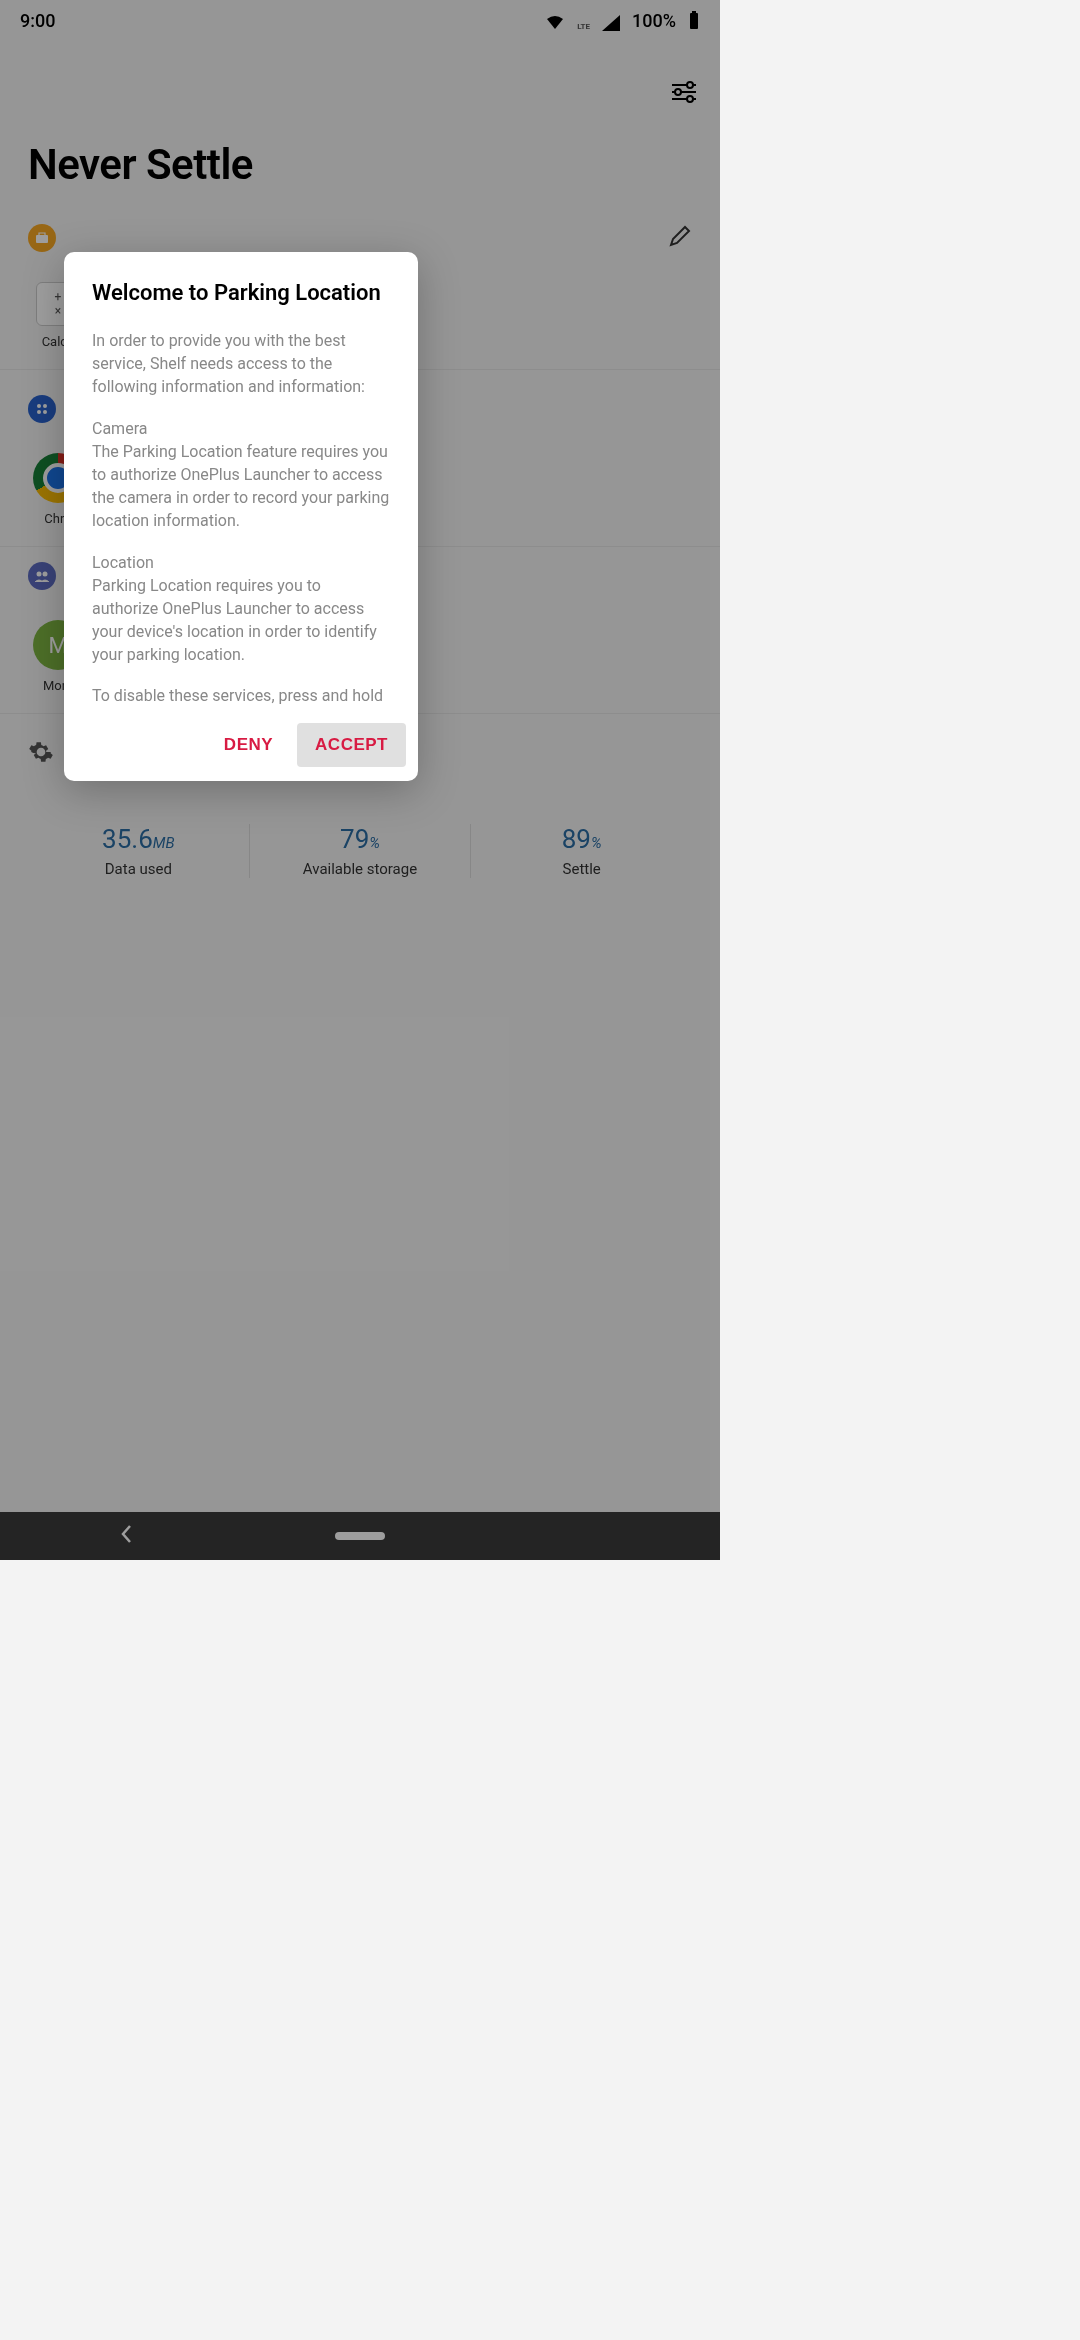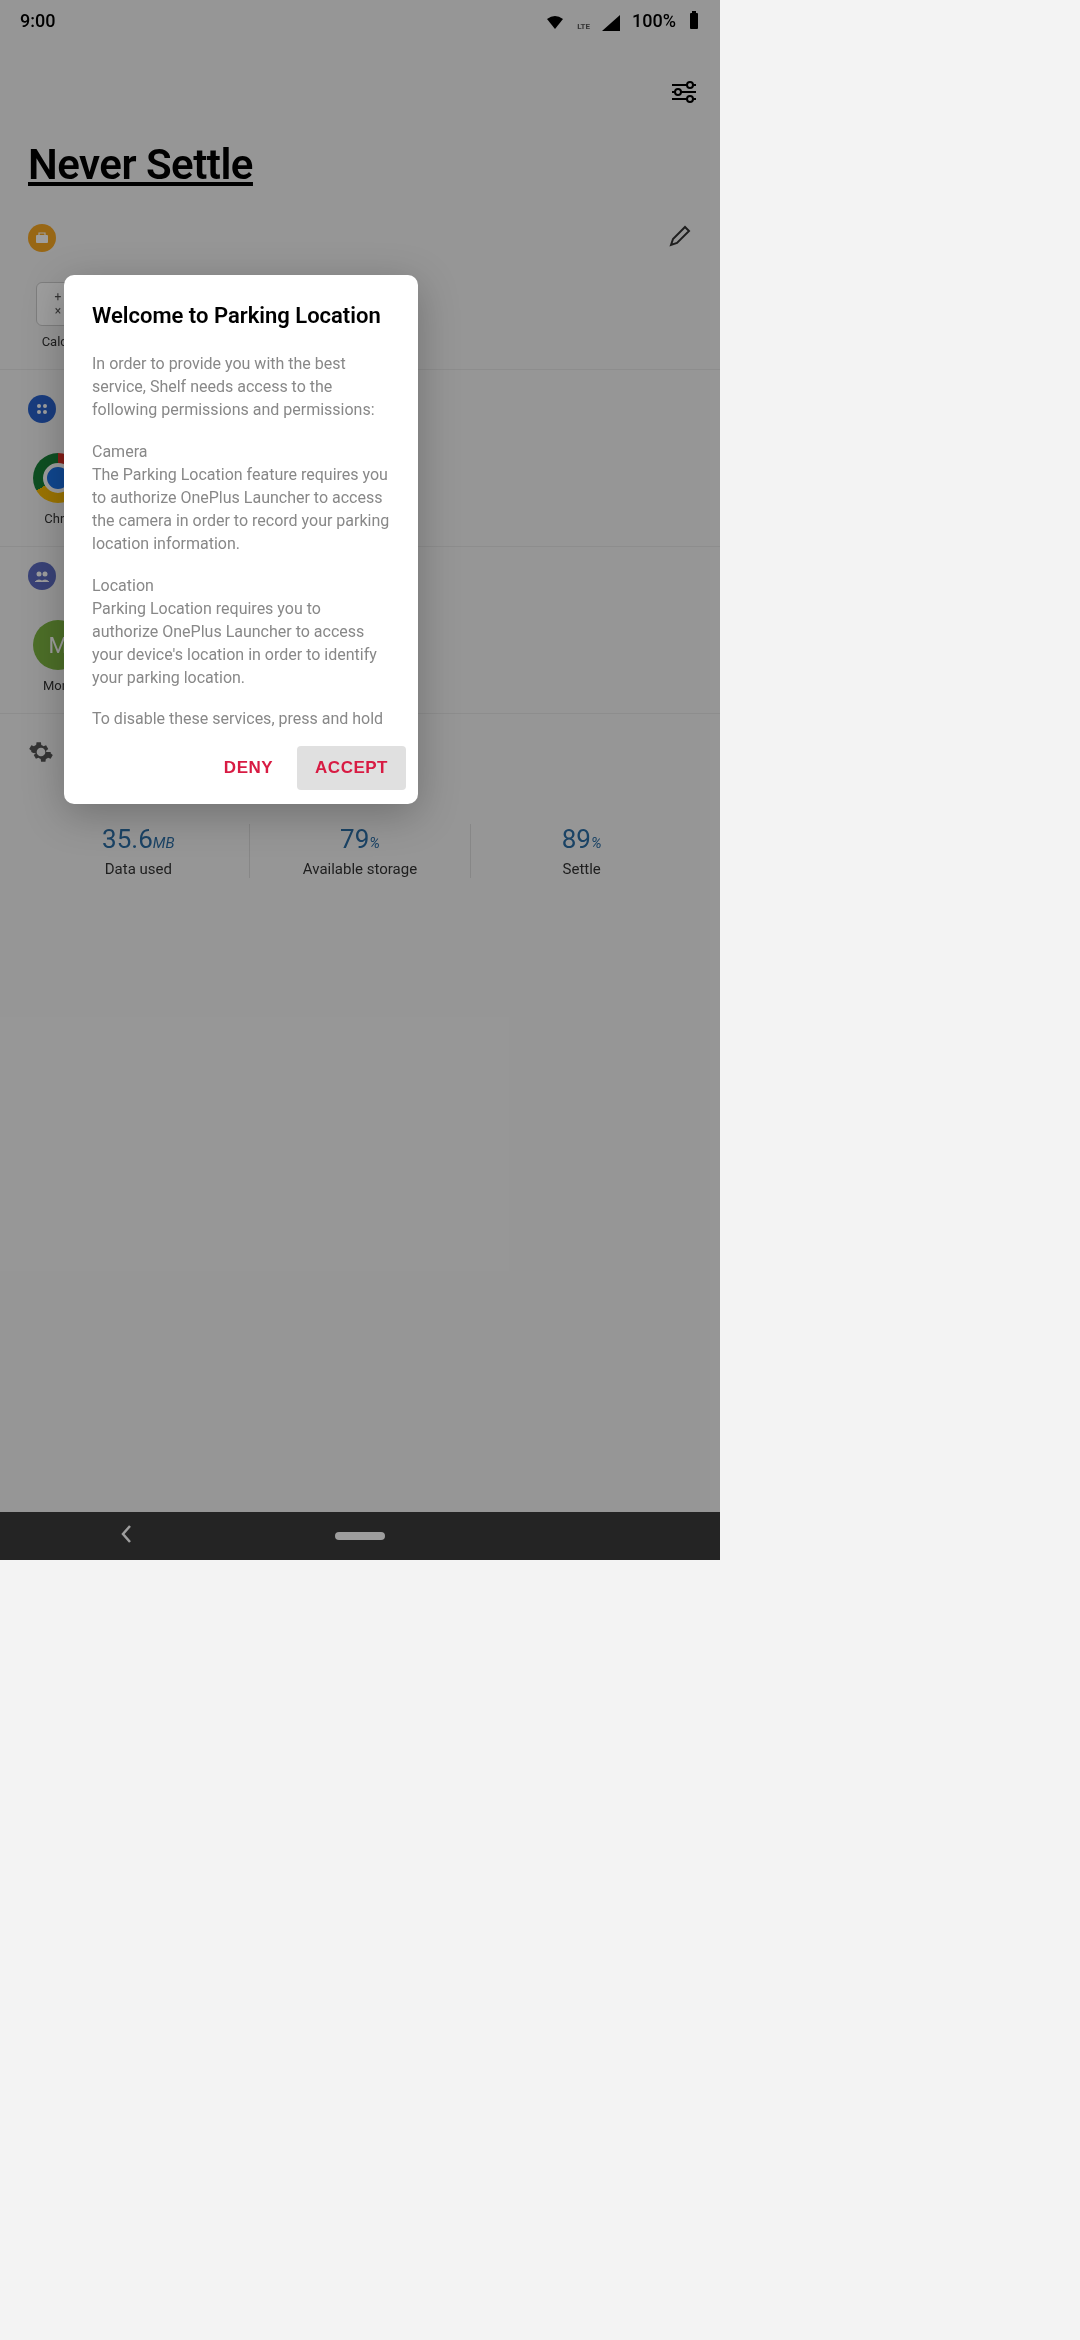--- a/index.html
+++ b/index.html
@@ -10,21 +10,21 @@
   
   
   .status-bar { height: 40px; display: flex; justify-content: space-between; align-items: center; padding: 0 20px; color: #000; font-size: 18px; font-weight: 500; }
   .status-left { }
   .status-right { display: flex; align-items: flex-end; gap: 12px; }
   .status-right svg { display: block; }
   
   
   .header { padding: 30px 28px 10px; position: relative; }
   .header-settings { position: absolute; top: 40px; right: 22px; }
-  .page-title { font-size: 42px; font-weight: 600; color: #000; margin-top: 70px; letter-spacing: -0.5px; text-decoration: underline; }
+  .page-title { font-size: 42px; font-weight: 600; color: #000; margin-top: 70px; letter-spacing: -0.5px; }
   
   
   .memo-section { border-top: 1px solid rgba(0,0,0,0.06); border-bottom: 1px solid rgba(0,0,0,0.06); padding: 20px 28px; display: flex; align-items: center; gap: 28px; background: rgba(255,255,255,0.2); }
   .memo-section .icon { color: #666; }
   .memo-text { font-size: 24px; color: #444; }
   
   
   .toolbox-card { margin: 10px 0; padding: 15px 28px 20px; position: relative; border-bottom: 1px solid rgba(0,0,0,0.06); }
   .toolbox-header { display: flex; align-items: center; gap: 14px; }
   .toolbox-badge { width: 28px; height: 28px; border-radius: 50%; background: #f5a623; display: flex; align-items: center; justify-content: center; }
@@ -64,21 +64,21 @@
   
   
   .nav-bar { position: absolute; bottom: 0; left: 0; right: 0; height: 48px; background: #3a3a3a; display: flex; align-items: center; justify-content: center; }
   .nav-back { position: absolute; left: 120px; color: #fff; }
   .nav-pill { width: 50px; height: 8px; border-radius: 4px; background: #fff; }
   
   
   .scrim { position: absolute; inset: 0; background: rgba(0,0,0,0.38); }
   
   
-  .dialog { position: absolute; top: 275px; left: 64px; width: 354px; background: #fff; border-radius: 10px; padding: 28px 0 14px; box-shadow: 0 10px 40px rgba(0,0,0,0.25); display: flex; flex-direction: column; }
+  .dialog { position: absolute; top: 252px; left: 64px; width: 354px; background: #fff; border-radius: 10px; padding: 28px 0 14px; box-shadow: 0 10px 40px rgba(0,0,0,0.25); display: flex; flex-direction: column; }
   .dialog-title { font-size: 22px; font-weight: 600; color: #000; padding: 0 28px; margin-bottom: 24px; }
   .dialog-body { padding: 0 28px; color: #888; font-size: 16px; line-height: 1.45; max-height: 380px; overflow: hidden; }
   .dialog-body p { margin-bottom: 18px; }
   .dialog-section-head { color: #888; }
   .dialog-actions { display: flex; justify-content: flex-end; gap: 6px; padding: 14px 12px 0 28px; }
   .dialog-btn { padding: 12px 18px; font-size: 17px; font-weight: 700; letter-spacing: 0.5px; border: none; background: transparent; color: #d81b43; cursor: pointer; border-radius: 4px; }
   .dialog-btn.accept { background: #e0e0e0; color: #d81b43; }
 </style>
 </head>
 <body>
@@ -212,21 +212,21 @@
           <path d="M10 2 L3 10 L10 18"></path>
         </svg>
     </span>
     <div class="nav-pill"></div>
   </div>
 
   <div class="scrim"></div>
   <div class="dialog">
     <div class="dialog-title">Welcome to Parking Location</div>
     <div class="dialog-body">
-      <p>In order to provide you with the best service, Shelf needs access to the following permissions and permissions:</p>
+      <p>In order to provide you with the best service, Shelf needs access to the following information and information:</p>
       <p>
         <span class="dialog-section-head">Camera</span><br>
         <span>The Parking Location feature requires you to authorize OnePlus Launcher to access the camera in order to record your parking location information.</span>
       </p>
       <p>
         <span class="dialog-section-head">Location</span><br>
         <span>Parking Location requires you to authorize OnePlus Launcher to access your device's location in order to identify your parking location.</span>
       </p>
       <p>To disable these services, press and hold the card on the Shelf page and tap the Disable button in the top right corner. Alternatively, go to the Shelf settings</p>
     </div>

